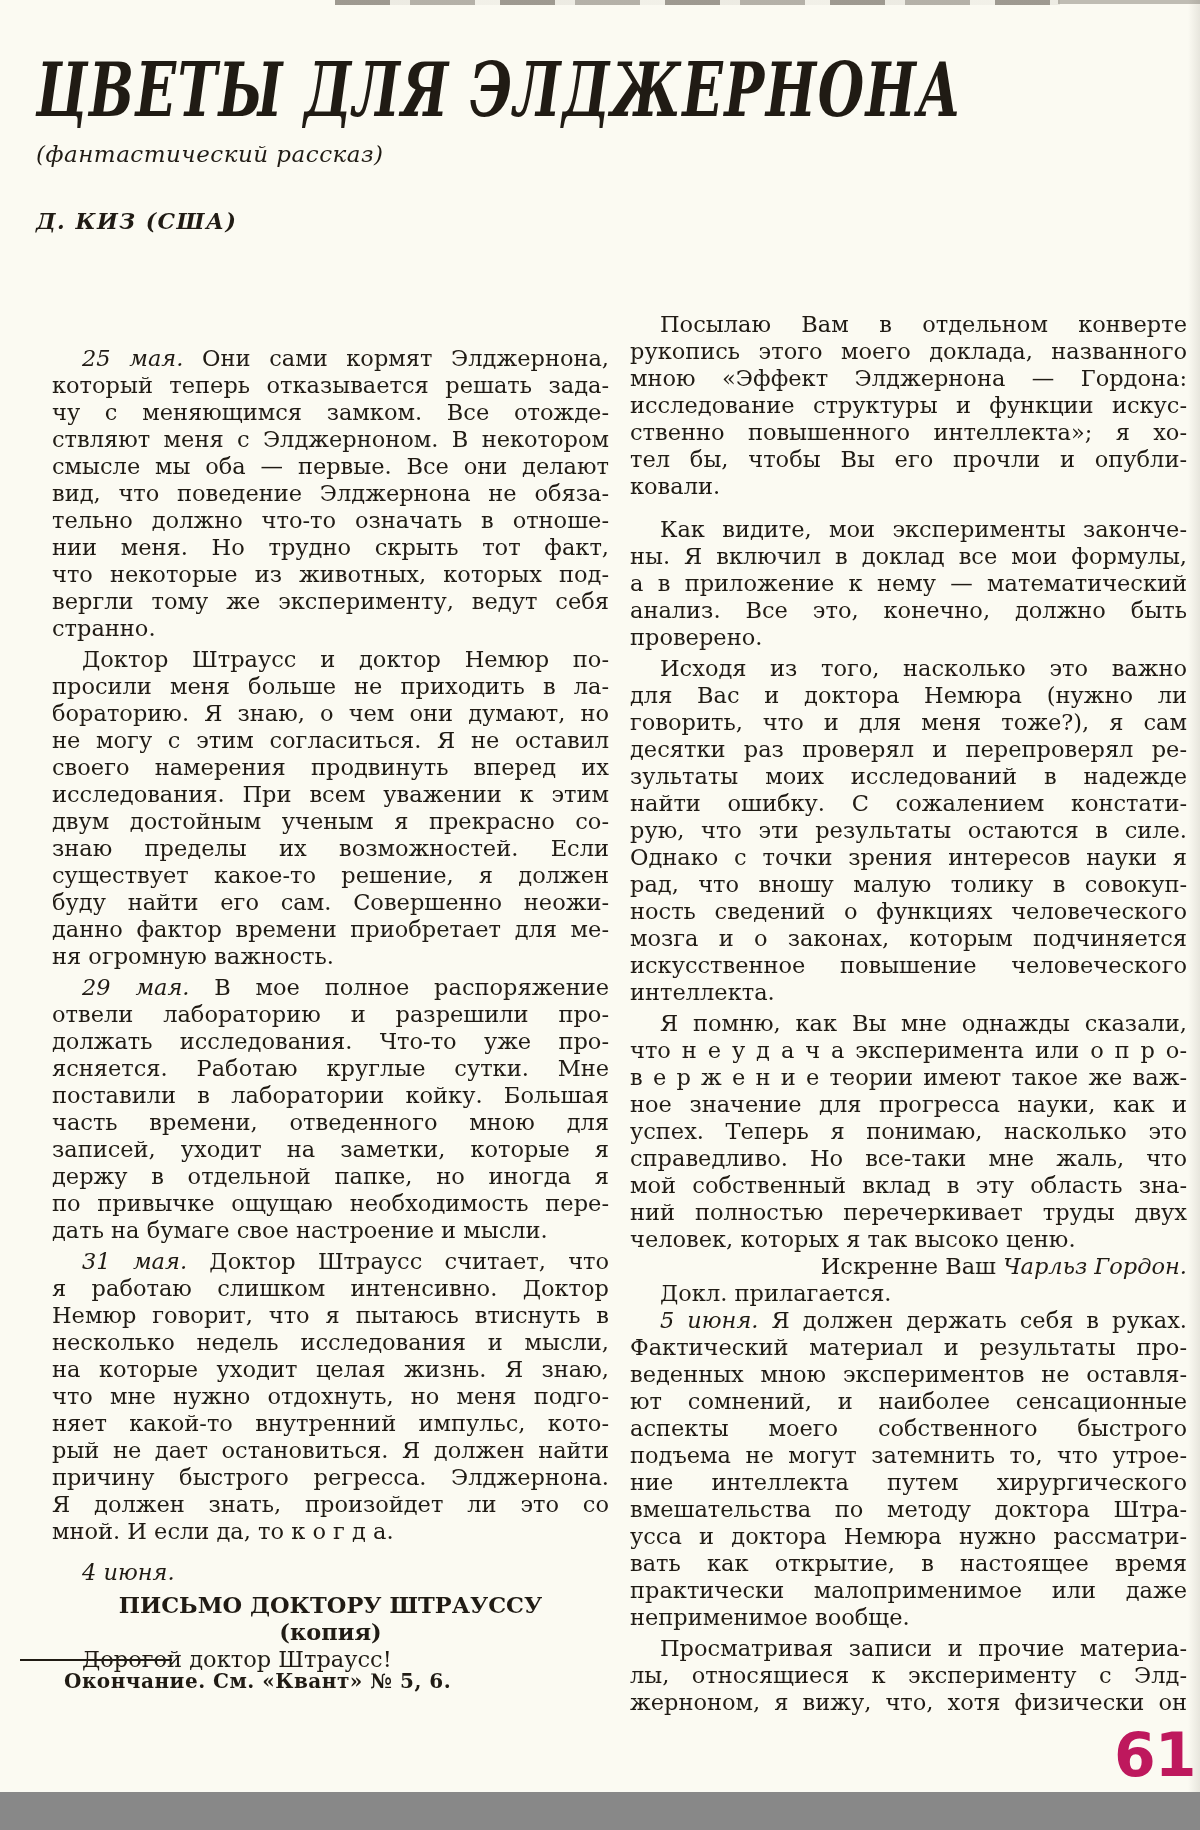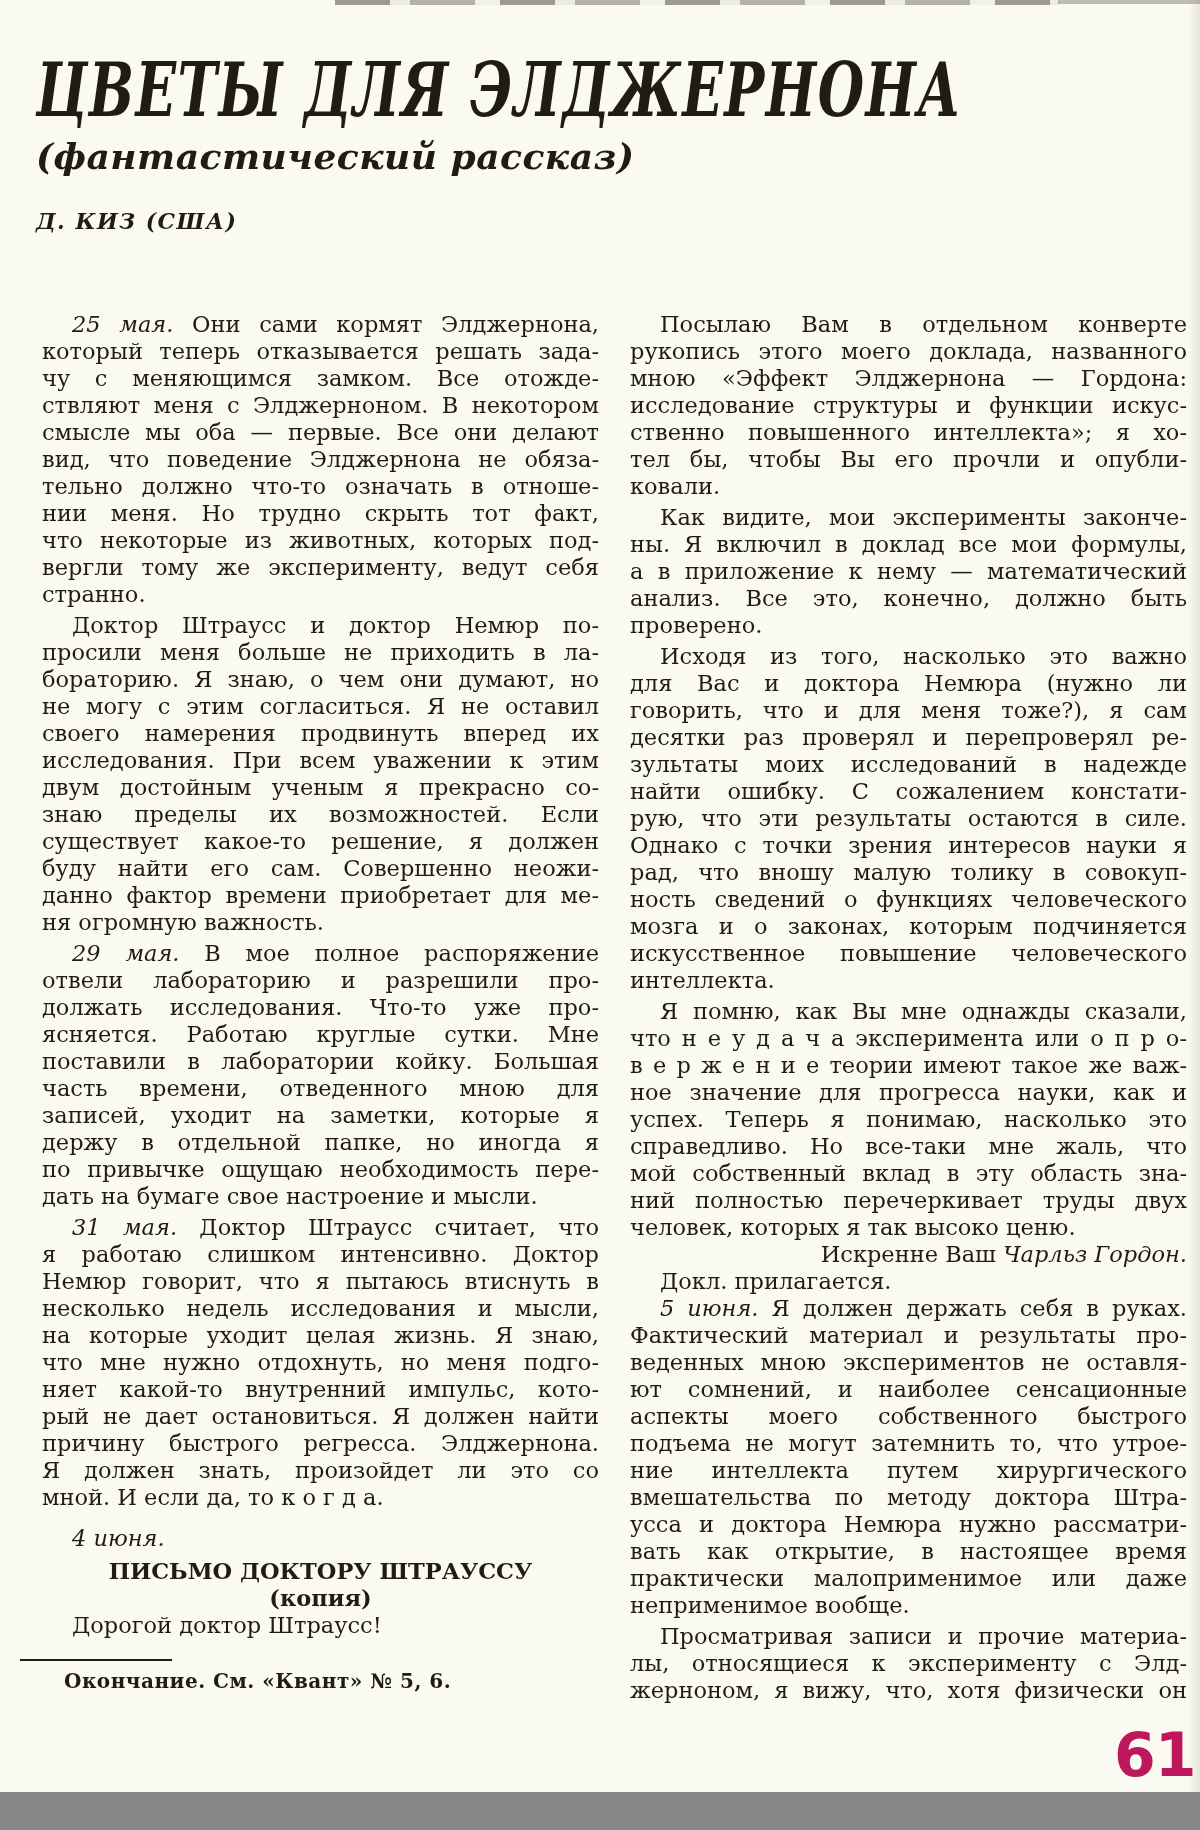--- a/index.html
+++ b/index.html
@@ -22,33 +22,33 @@
   .right-shade { position:absolute; top:0; right:0; width:12px; height:100%;
     background:linear-gradient(90deg, rgba(0,0,0,0), rgba(110,105,95,.14)); }
 
   .title {
     position:absolute; left:36px; top:47px;
     font-size:74px; font-weight:bold; font-style:italic;
     letter-spacing:2px; white-space:nowrap;
     transform:scaleX(.72); transform-origin:left top;
   }
   .subtitle {
-    position:absolute; left:36px; top:135px;
-    font-size:36px; font-weight:bold; font-style:italic; letter-spacing:.5px;
+    position:absolute; left:36px; top:141px;
+    font-size:23px; font-weight:normal; font-style:italic; letter-spacing:.5px;
   }
   .author {
     position:absolute; left:36px; top:208px;
     font-size:22px; font-weight:bold; font-style:italic; letter-spacing:1.5px;
   }
 
   .col {
     position:absolute; top:311px; width:557px;
     font-size:22.5px; line-height:27px; font-weight:500;
   }
-  .col-left  { left:42px; }
+  .col-left  { left:52px;margin-top:34px; }
   .col-right { left:630px; }
 
   .line { height:27px; }
   .just { text-align:justify; text-align-last:justify; }
   .indent { text-indent:30px; }
   .ital { font-style:italic; }
 
   .block-heading    { text-align:center; font-weight:bold; }
   .block-date       { font-style:italic; text-indent:30px; }
   .block-salutation { text-indent:30px; }
@@ -149,21 +149,21 @@
   <div class="col col-right">
       <div class="block block-p">
         <div class="line just indent"><span>Посылаю Вам в отдельном конверте</span></div>
         <div class="line just"><span>рукопись этого моего доклада, названного</span></div>
         <div class="line just"><span>мною «Эффект Элджернона — Гордона:</span></div>
         <div class="line just"><span>исследование структуры и функции искус-</span></div>
         <div class="line just"><span>ственно повышенного интеллекта»; я хо-</span></div>
         <div class="line just"><span>тел бы, чтобы Вы его прочли и опубли-</span></div>
         <div class="line"><span>ковали.</span></div>
       </div>
-      <div class="block block-p" style="margin-top: 4px;">
+      <div class="block block-p" style="margin-top: 16px;">
         <div class="line just indent"><span>Как видите, мои эксперименты законче-</span></div>
         <div class="line just"><span>ны. Я включил в доклад все мои формулы,</span></div>
         <div class="line just"><span>а в приложение к нему — математический</span></div>
         <div class="line just"><span>анализ. Все это, конечно, должно быть</span></div>
         <div class="line"><span>проверено.</span></div>
       </div>
       <div class="block block-p" style="margin-top: 4px;">
         <div class="line just indent"><span>Исходя из того, насколько это важно</span></div>
         <div class="line just"><span>для Вас и доктора Немюра (нужно ли</span></div>
         <div class="line just"><span>говорить, что и для меня тоже?), я сам</span></div>

